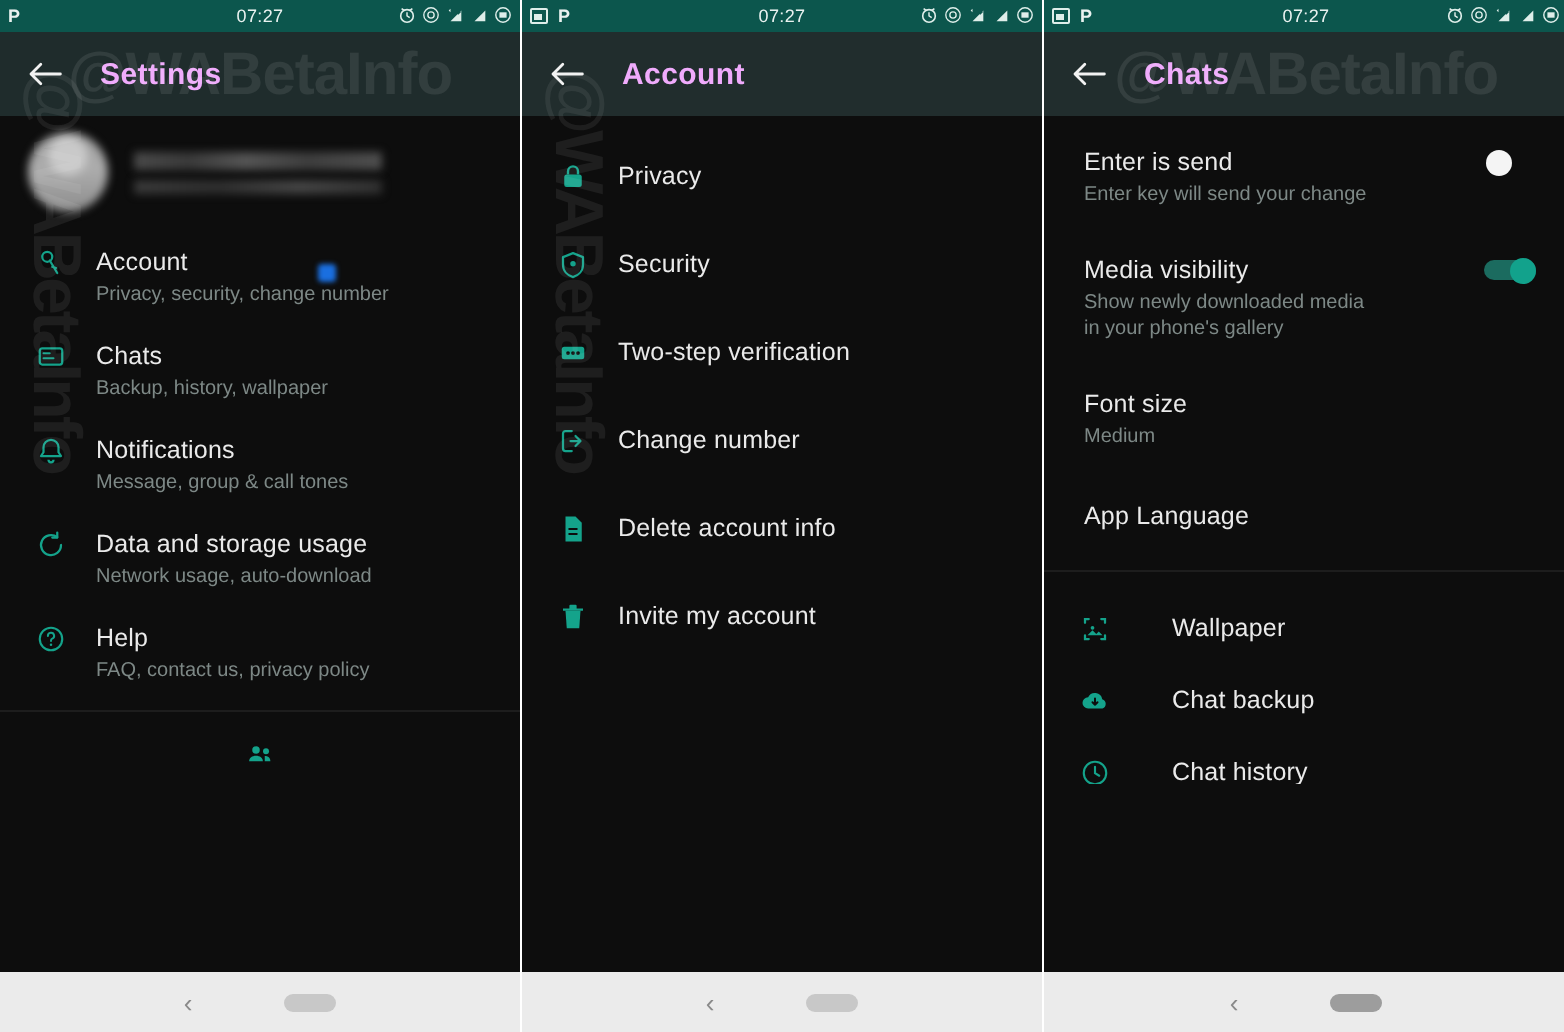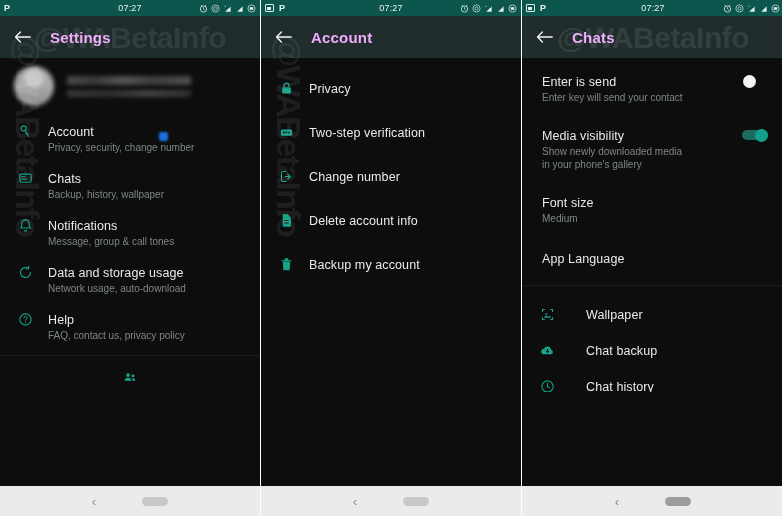--- a/index.html
+++ b/index.html
@@ -507,20 +507,29 @@
         <div class="row">
           <span class="ic">
             <svg width="15" height="15" viewBox="0 0 24 24">
                 <rect x="5" y="10" width="14" height="10" rx="2" fill="#14a38b"></rect>
                 <path d="M8 10V7.5a4 4 0 0 1 8 0V10" fill="none" stroke="#14a38b" stroke-width="1.9"></path>
               </svg>
           </span>
           <span class="txt"><span class="row-title">Privacy</span></span>
         </div>
 
+        <div class="row">
+          <span class="ic">
+            <svg width="15" height="15" viewBox="0 0 24 24">
+                <path d="M12 2.5l8 3.2v6c0 5-3.5 8.6-8 10-4.5-1.4-8-5-8-10v-6z" fill="none" stroke="#14a38b" stroke-width="1.8" stroke-linejoin="round"></path>
+                <circle cx="12" cy="11" r="2.2" fill="#14a38b"></circle>
+              </svg>
+          </span>
+          <span class="txt"><span class="row-title">Security</span></span>
+        </div>
 
         <div class="row">
           <span class="ic">
             <svg width="15" height="15" viewBox="0 0 24 24">
                 <rect x="3" y="7" width="18" height="10" rx="2" fill="#14a38b"></rect>
                 <circle cx="8" cy="12" r="1.5" fill="#0d0d0d"></circle>
                 <circle cx="12" cy="12" r="1.5" fill="#0d0d0d"></circle>
                 <circle cx="16" cy="12" r="1.5" fill="#0d0d0d"></circle>
               </svg>
           </span>
@@ -547,21 +556,21 @@
           <span class="txt"><span class="row-title">Delete account info</span></span>
         </div>
 
         <div class="row">
           <span class="ic">
             <svg width="15" height="15" viewBox="0 0 24 24">
                 <path d="M6 7h12l-1 14H7z" fill="#14a38b"></path>
                 <path d="M4 6h16M10 3h4v3h-4z" stroke="#14a38b" stroke-width="1.8" fill="#14a38b" stroke-linejoin="round"></path>
               </svg>
           </span>
-          <span class="txt"><span class="row-title">Backup my account</span></span>
+          <span class="txt"><span class="row-title">Invite my account</span></span>
         </div>
 
       </div>
     </div>
 
     <div class="navbar-top-strip"></div>
     <div class="navbar">
       <span class="nav-back">‹</span>
       <span class="nav-pill"></span>
     </div>
@@ -621,21 +630,21 @@
       <span class="apptitle">Chats</span>
     </div>
 
     <div class="watermark">@WABetaInfo</div>
 
     <div class="body">
 
       <div class="chat-row" style="padding-top:14px;">
         <span class="txt">
           <span class="row-title">Enter is send</span>
-          <div class="row-sub">Enter key will send your contact</div>
+          <div class="row-sub">Enter key will send your change</div>
         </span>
         <span class="toggle off">
           <span class="track"></span>
           <span class="knob"></span>
         </span>
       </div>
 
       <div class="chat-row" style="padding-top:12px;">
         <span class="txt">
           <span class="row-title">Media visibility</span>

